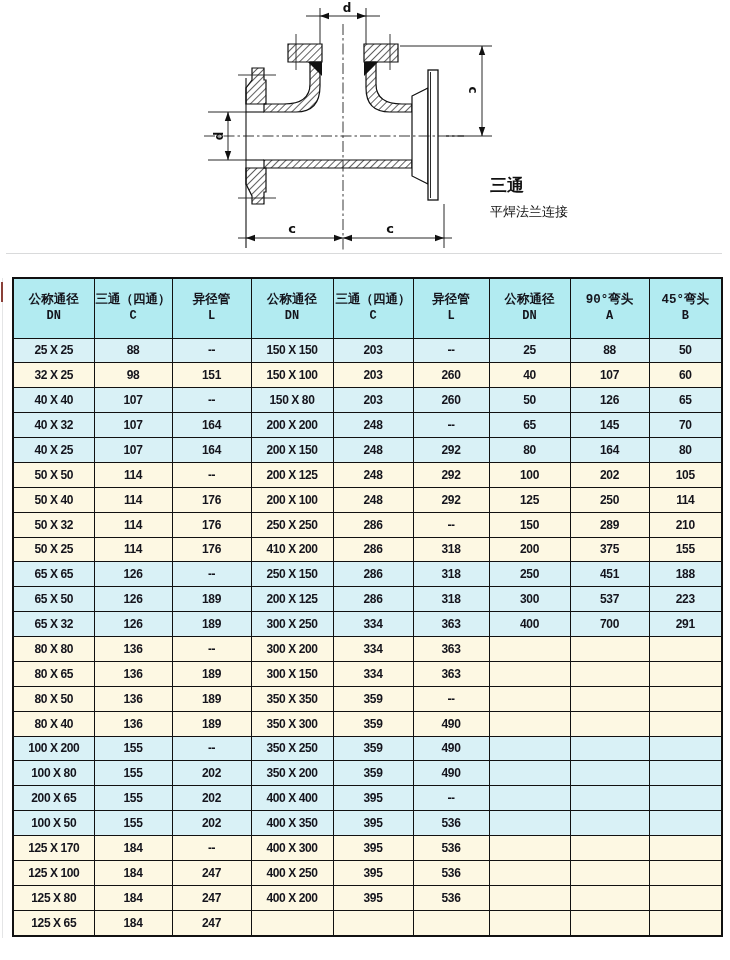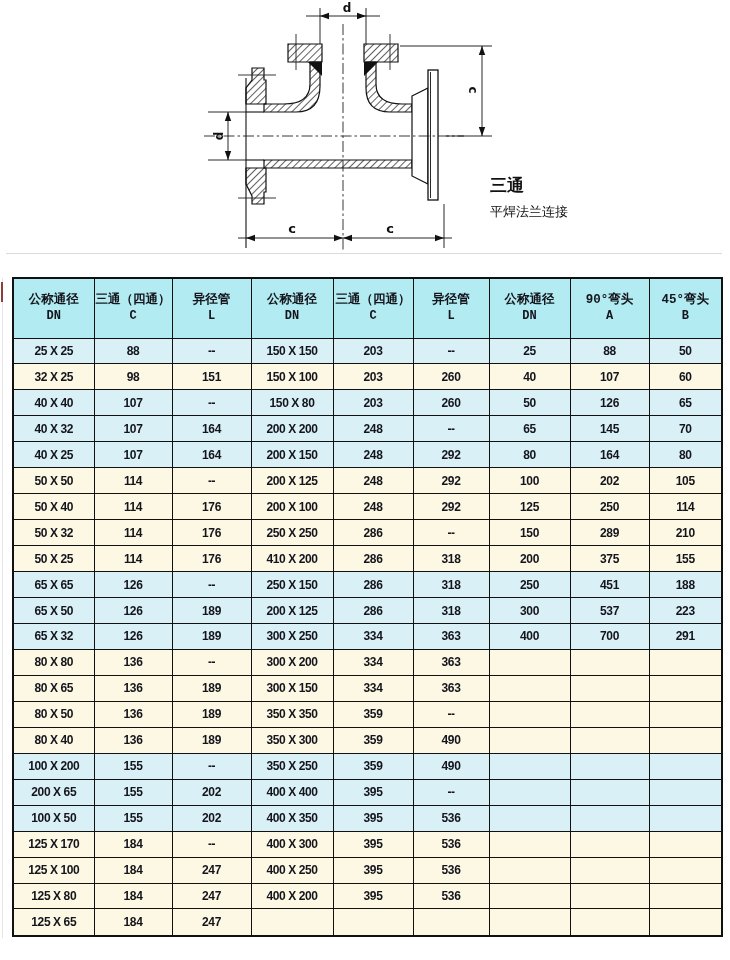--- a/index.html
+++ b/index.html
@@ -356,20 +356,31 @@
           <td>155</td>
           <td>--</td>
           <td>350 X 250</td>
           <td>359</td>
           <td>490</td>
           <td></td>
           <td></td>
           <td></td>
         </tr>
         <tr class="blue">
+          <td>100 X 80</td>
+          <td>155</td>
+          <td>202</td>
+          <td>350 X 200</td>
+          <td>359</td>
+          <td>490</td>
+          <td></td>
+          <td></td>
+          <td></td>
+        </tr>
+        <tr class="blue">
           <td>200 X 65</td>
           <td>155</td>
           <td>202</td>
           <td>400 X 400</td>
           <td>395</td>
           <td>--</td>
           <td></td>
           <td></td>
           <td></td>
         </tr>

